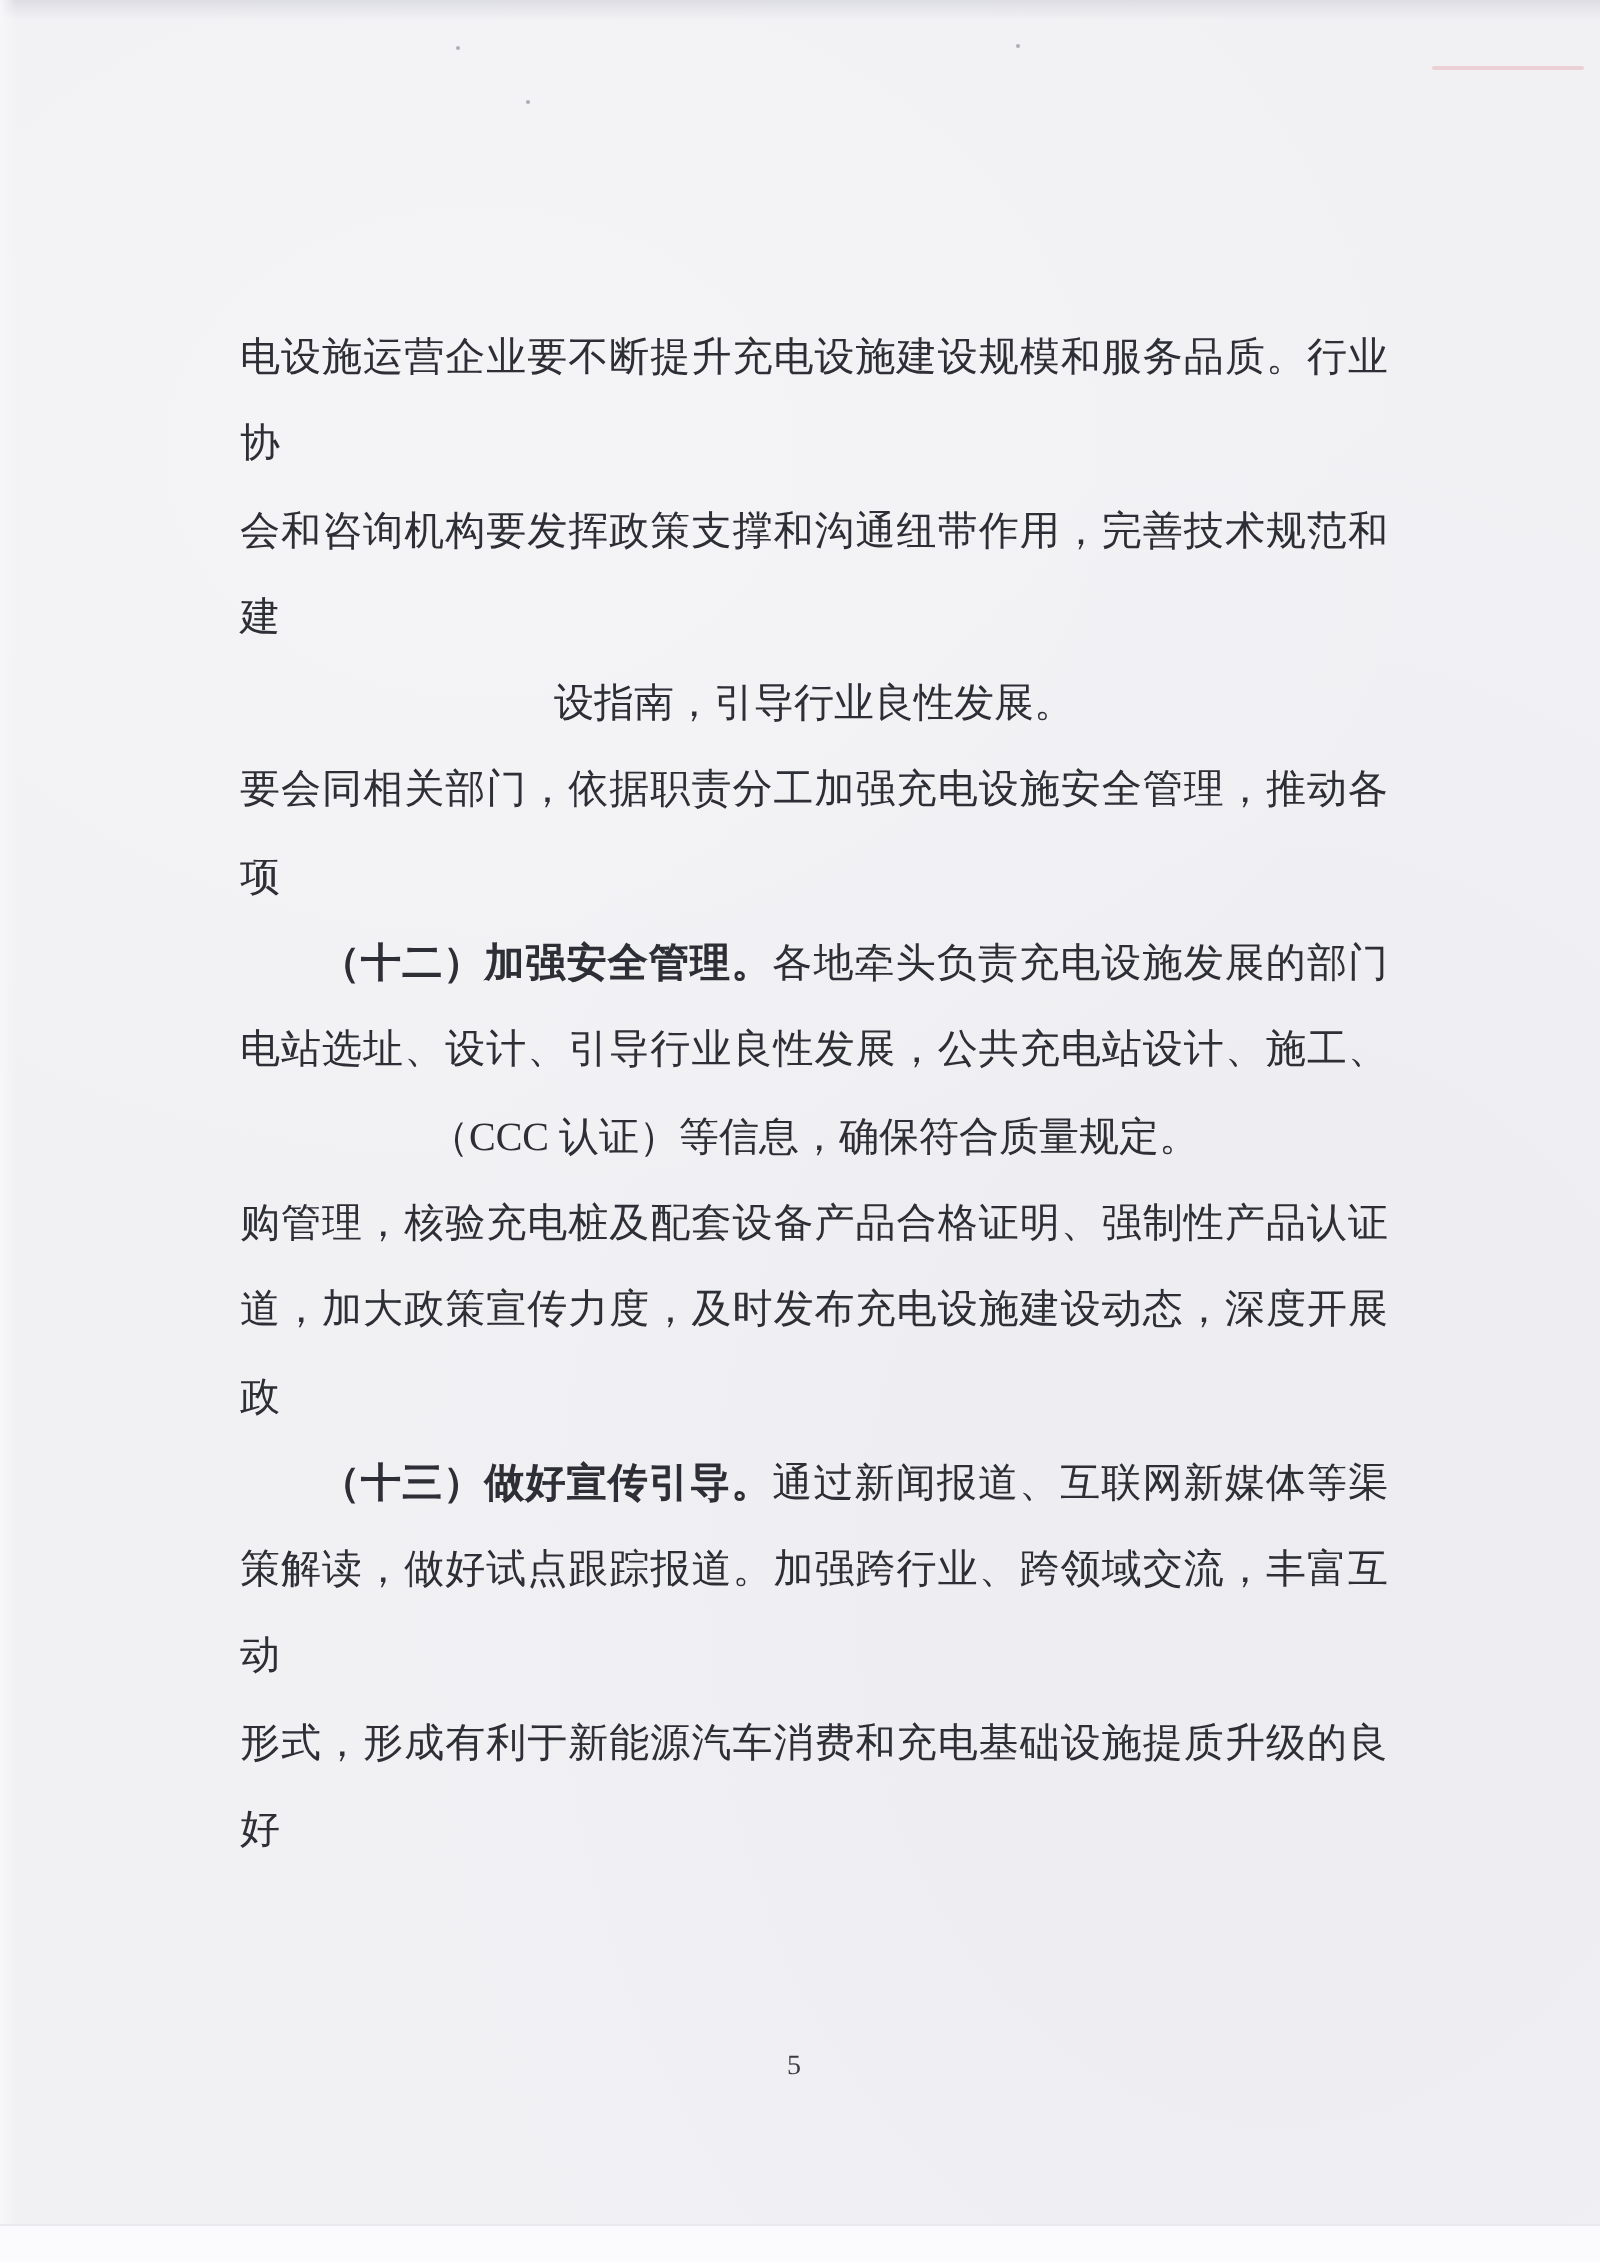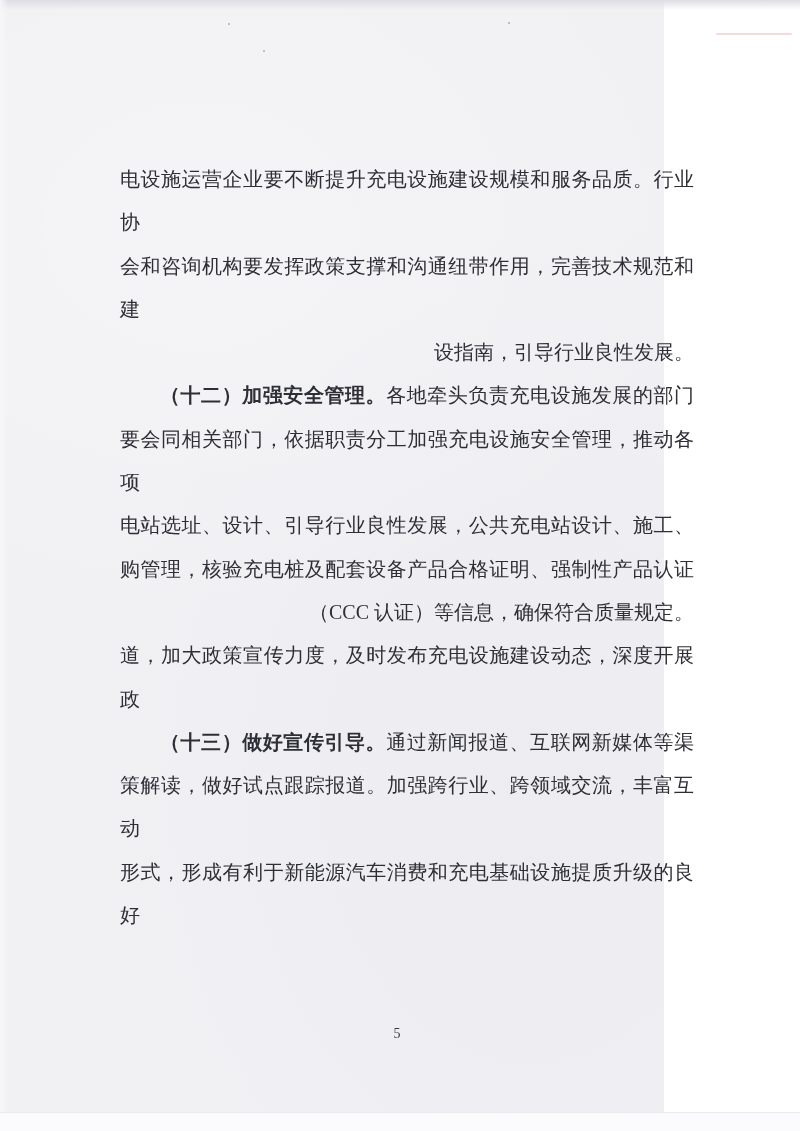--- a/index.html
+++ b/index.html
@@ -10,21 +10,21 @@
     width: 800px;
     height: 1131px;
     position: relative;
     background: #ffffff;
     font-family: "Liberation Serif", "DejaVu Serif", serif;
     overflow: hidden;
   }
   .scan-page {
     position: absolute;
     left: 0; top: 0;
-    width: 664px;
+    width: 800px;
     height: 1131px;
     background:
       radial-gradient(ellipse 900px 700px at 30% 20%, rgba(255,255,255,0.25), rgba(255,255,255,0) 60%),
       radial-gradient(ellipse 700px 900px at 80% 70%, rgba(228,228,236,0.35), rgba(255,255,255,0) 65%),
       #f1f1f4;
   }
   
   .scan-edge-top {
     position: absolute;
     left: 0; top: 0;
@@ -64,21 +64,21 @@
     left: 120px;
     top: 158px;
     width: 574px;
     font-size: 20px;
     line-height: 43.3px;
     color: #2e2e36;
     letter-spacing: 0;
   }
   .text-line {
     white-space: nowrap;
-    text-align: right;
+    text-align: center;
   }
   .text-line.full {
     white-space: normal;
     text-align: justify;
     text-align-last: justify;
   }
   .text-line.indent {
     padding-left: 40px;
   }
   .clause-heading {
@@ -101,25 +101,25 @@
   <div class="scan-edge-left"></div>
   <div class="scan-artifact-line"></div>
   <div class="speck" style="left:228px; top:23px;"></div>
   <div class="speck" style="left:508px; top:22px;"></div>
   <div class="speck" style="left:263px; top:50px;"></div>
 
   <div class="text-block" id="text-block">
       <div class="text-line full"><span>电设施运营企业要不断提升充电设施建设规模和服务品质。行业协</span></div>
       <div class="text-line full"><span>会和咨询机构要发挥政策支撑和沟通纽带作用，完善技术规范和建</span></div>
       <div class="text-line"><span>设指南，引导行业良性发展。</span></div>
+      <div class="text-line full"><span>要会同相关部门，依据职责分工加强充电设施安全管理，推动各项</span></div>
       <div class="text-line full indent"><span class="clause-heading">（十二）加强安全管理。</span><span>各地牵头负责充电设施发展的部门</span></div>
-      <div class="text-line full"><span>要会同相关部门，依据职责分工加强充电设施安全管理，推动各项</span></div>
       <div class="text-line full"><span>电站选址、设计、引导行业良性发展，公共充电站设计、施工、</span></div>
+      <div class="text-line"><span>（CCC 认证）等信息，确保符合质量规定。</span></div>
       <div class="text-line full"><span>购管理，核验充电桩及配套设备产品合格证明、强制性产品认证</span></div>
-      <div class="text-line"><span>（CCC 认证）等信息，确保符合质量规定。</span></div>
       <div class="text-line full"><span>道，加大政策宣传力度，及时发布充电设施建设动态，深度开展政</span></div>
       <div class="text-line full indent"><span class="clause-heading">（十三）做好宣传引导。</span><span>通过新闻报道、互联网新媒体等渠</span></div>
       <div class="text-line full"><span>策解读，做好试点跟踪报道。加强跨行业、跨领域交流，丰富互动</span></div>
       <div class="text-line full"><span>形式，形成有利于新能源汽车消费和充电基础设施提质升级的良好</span></div>
     </div>
 
   <div class="page-number">5</div>
 
   <div class="scan-strip-bottom"></div>
 </div>

